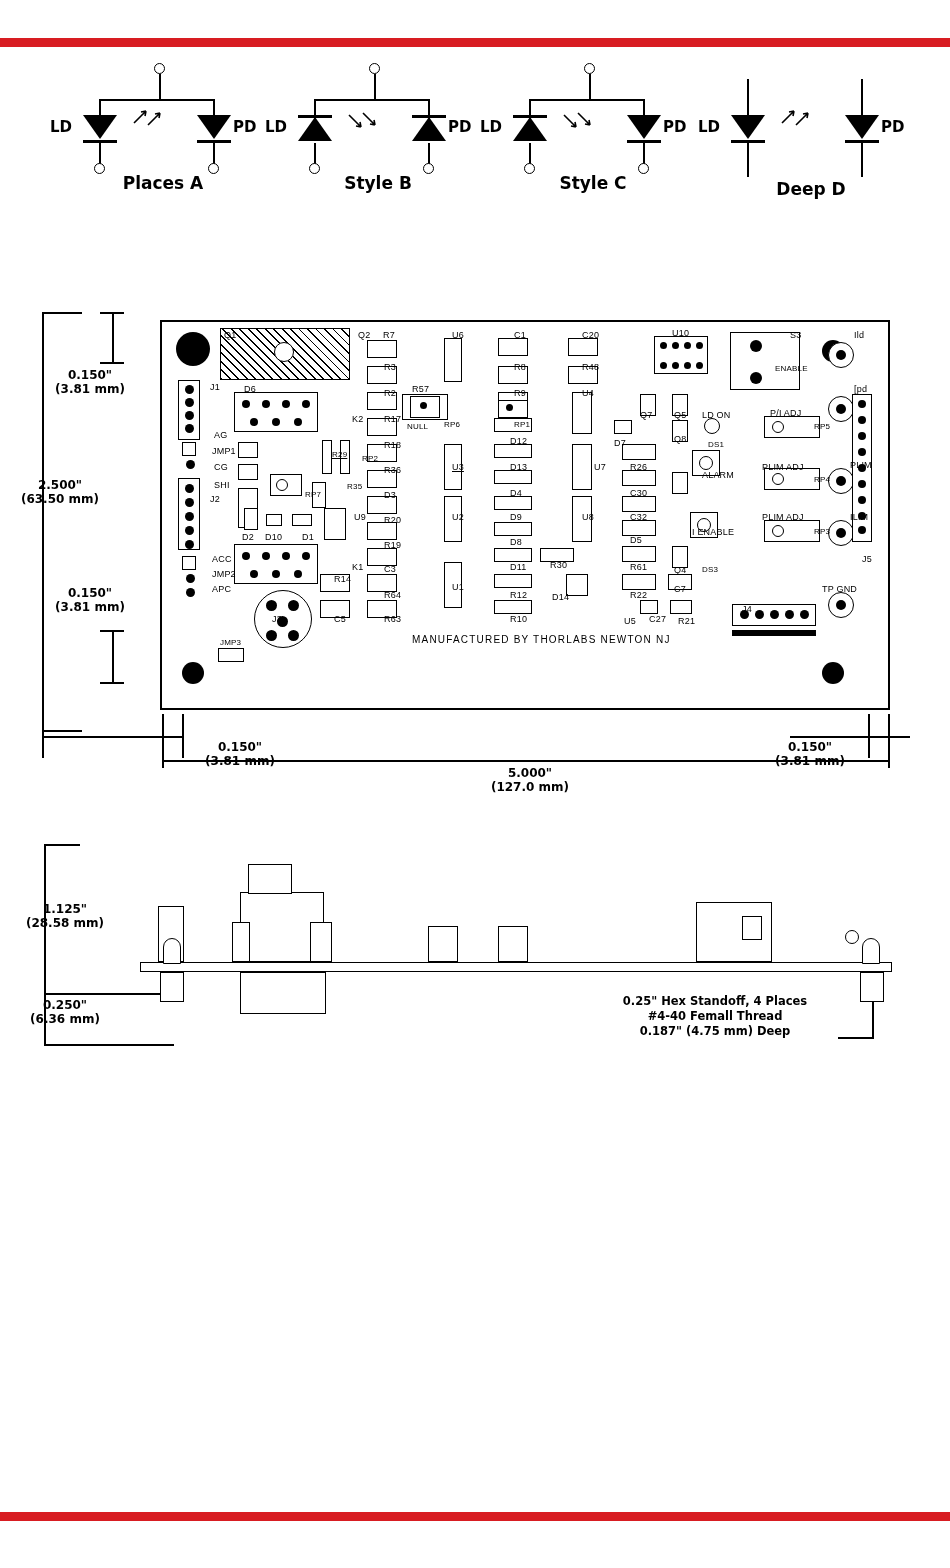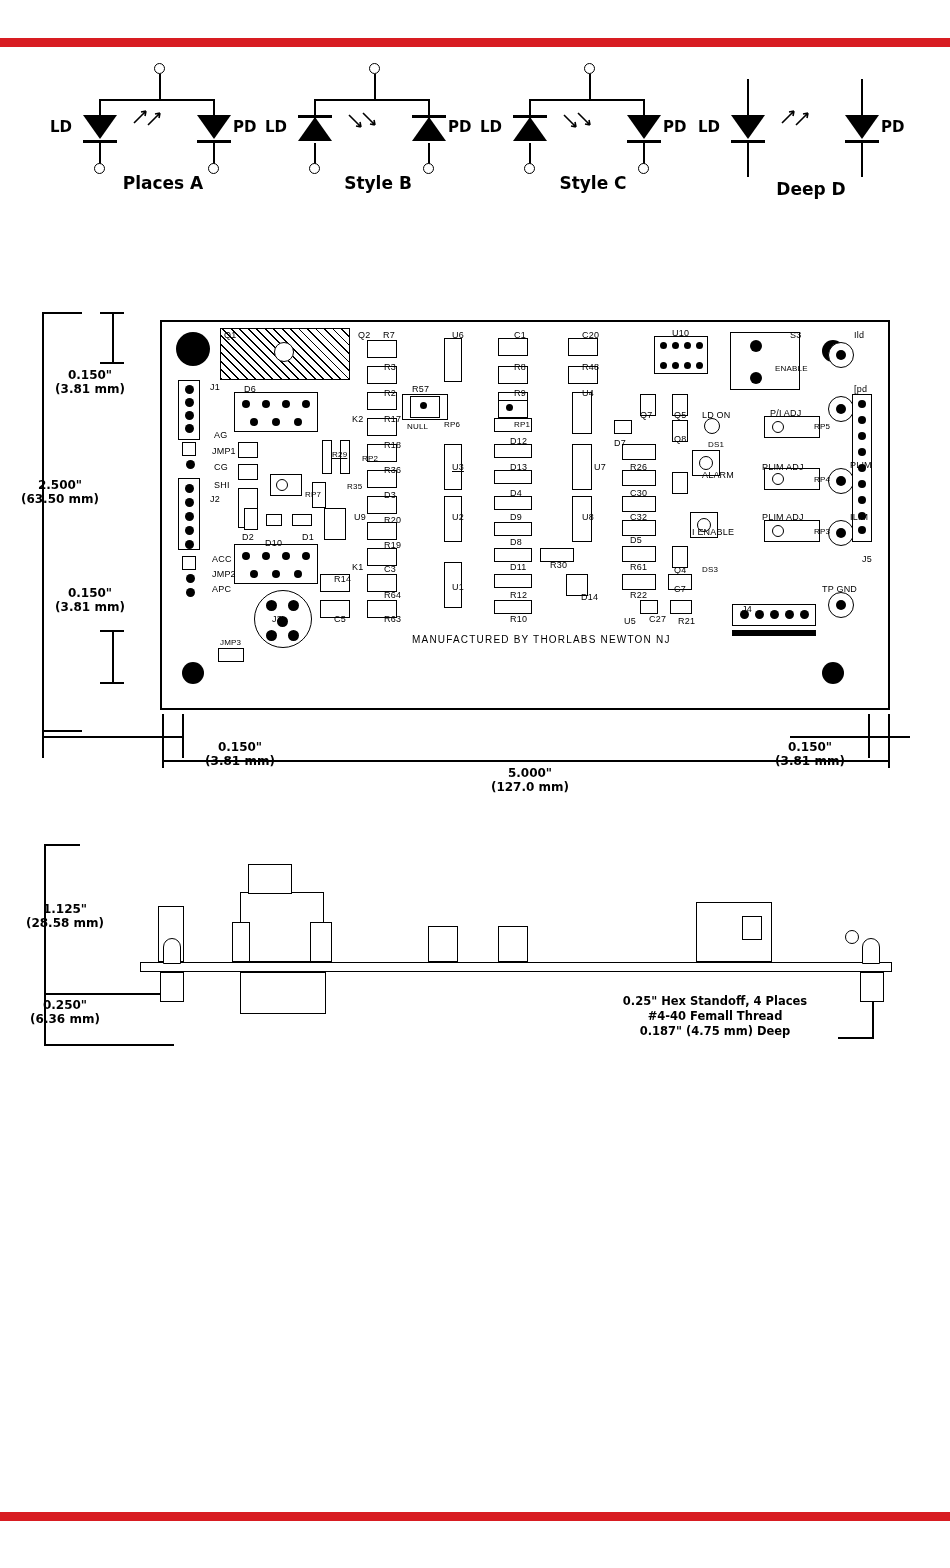--- a/index.html
+++ b/index.html
@@ -437,21 +437,21 @@
         <div class="lbl" style="left: 348px; top: 166px;">D4</div>
         <div class="lbl" style="left: 468px; top: 166px;">C30</div>
         <div class="lbl s" style="left: 652px; top: 153px;">RP4</div>
         <div class="lbl" style="left: 192px; top: 190px;">U9</div>
         <div class="lbl" style="left: 222px; top: 193px;">R20</div>
         <div class="lbl" style="left: 290px; top: 190px;">U2</div>
         <div class="lbl" style="left: 348px; top: 190px;">D9</div>
         <div class="lbl" style="left: 420px; top: 190px;">U8</div>
         <div class="lbl" style="left: 468px; top: 190px;">C32</div>
         <div class="lbl" style="left: 80px; top: 210px;">D2</div>
-        <div class="lbl" style="left: 103px; top: 216px;">D10</div>
+        <div class="lbl" style="left: 103px; top: 210px;">D10</div>
         <div class="lbl" style="left: 140px; top: 210px;">D1</div>
         <div class="lbl" style="left: 222px; top: 218px;">R19</div>
         <div class="lbl" style="left: 348px; top: 215px;">D8</div>
         <div class="lbl" style="left: 468px; top: 213px;">D5</div>
         <div class="lbl" style="left: 530px; top: 205px;">I ENABLE</div>
         <div class="lbl" style="left: 600px; top: 190px;">PLIM ADJ</div>
         <div class="lbl" style="left: 688px; top: 190px;">ILIM</div>
         <div class="lbl" style="left: 50px; top: 232px;">ACC</div>
         <div class="lbl" style="left: 50px; top: 247px;">JMP2</div>
         <div class="lbl" style="left: 50px; top: 262px;">APC</div>
@@ -460,21 +460,21 @@
         <div class="lbl" style="left: 348px; top: 240px;">D11</div>
         <div class="lbl" style="left: 388px; top: 238px;">R30</div>
         <div class="lbl" style="left: 468px; top: 240px;">R61</div>
         <div class="lbl" style="left: 512px; top: 243px;">Q4</div>
         <div class="lbl s" style="left: 540px; top: 243px;">DS3</div>
         <div class="lbl s" style="left: 652px; top: 205px;">RP3</div>
         <div class="lbl" style="left: 172px; top: 252px;">R14</div>
         <div class="lbl" style="left: 222px; top: 268px;">R64</div>
         <div class="lbl" style="left: 290px; top: 260px;">U1</div>
         <div class="lbl" style="left: 348px; top: 268px;">R12</div>
-        <div class="lbl" style="left: 390px; top: 270px; margin-left: 29px;">D14</div>
+        <div class="lbl" style="left: 390px; top: 270px;">D14</div>
         <div class="lbl" style="left: 468px; top: 268px;">R22</div>
         <div class="lbl" style="left: 512px; top: 262px;">C7</div>
         <div class="lbl" style="left: 660px; top: 262px;">TP GND</div>
         <div class="lbl" style="left: 110px; top: 292px;">J3</div>
         <div class="lbl" style="left: 172px; top: 292px;">C5</div>
         <div class="lbl" style="left: 222px; top: 292px;">R63</div>
         <div class="lbl" style="left: 348px; top: 292px;">R10</div>
         <div class="lbl" style="left: 462px; top: 294px;">U5</div>
         <div class="lbl" style="left: 487px; top: 292px;">C27</div>
         <div class="lbl" style="left: 516px; top: 294px;">R21</div>

